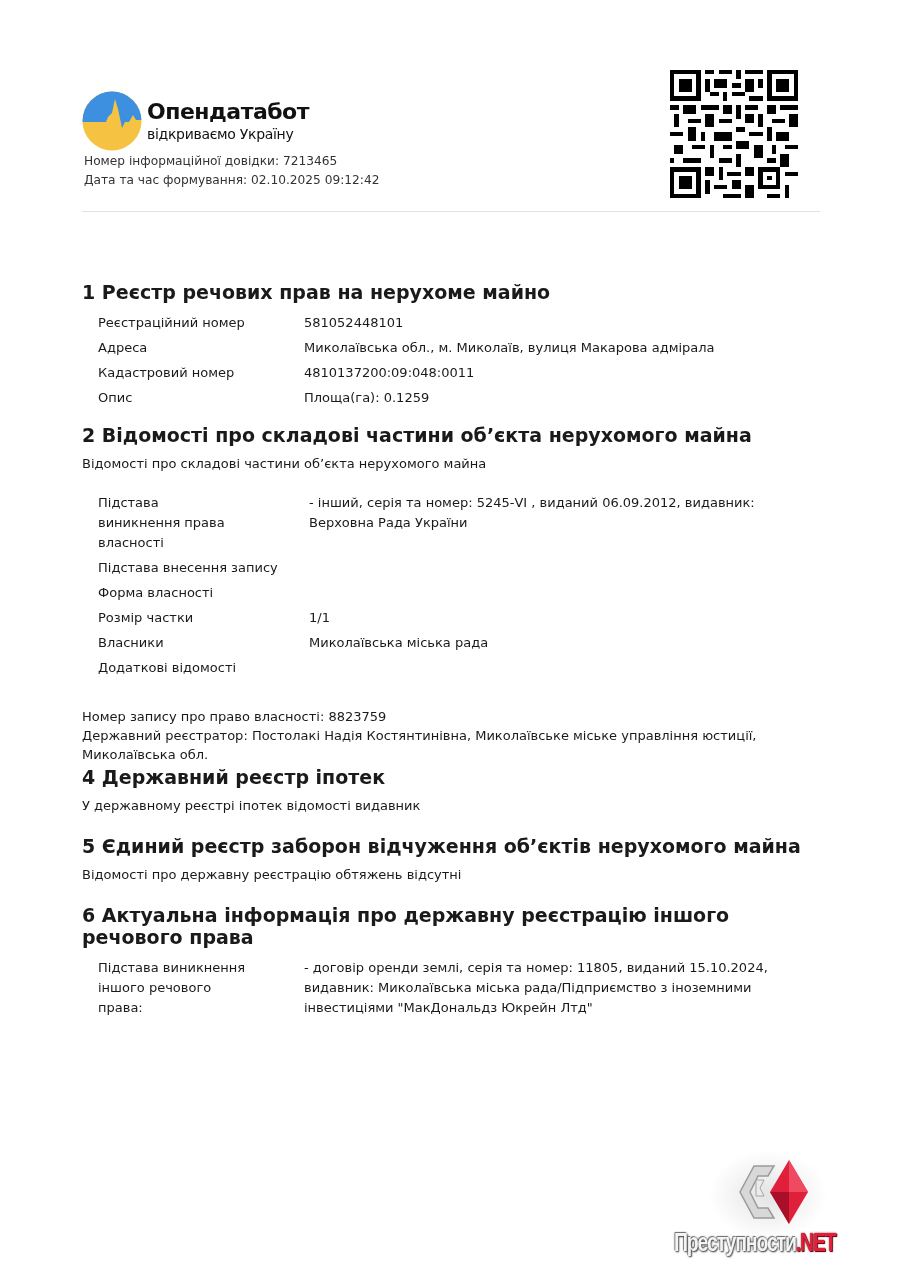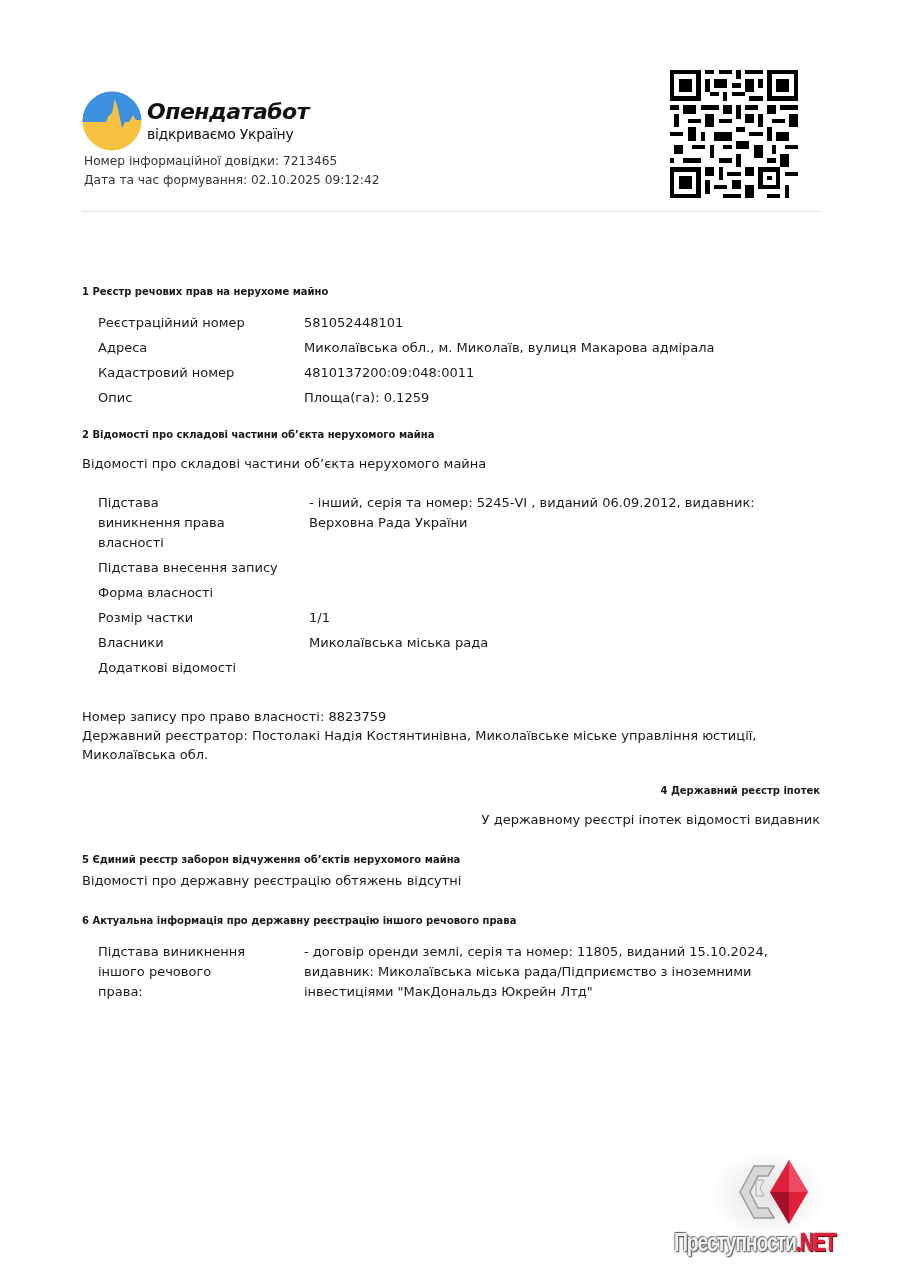--- a/index.html
+++ b/index.html
@@ -4,29 +4,29 @@
 <style>
   html, body { margin: 0; padding: 0; background: #ffffff; }
   body {
     width: 900px; height: 1272px; position: relative; overflow: hidden;
     font-family: "DejaVu Sans", sans-serif; color: #1a1a1a;
   }
   .header { position: absolute; left: 82px; top: 70px; width: 738px; height: 142px; }
   .logo { position: absolute; left: 0; top: 21px; display: flex; align-items: center; }
   .logo-mark { width: 60px; height: 60px; }
   .logo-text { margin-left: 5px; line-height: 1; }
-  .logo-name { font-family: "DejaVu Sans", sans-serif; font-weight: bold; font-size: 22px; color: #111; letter-spacing: -0.5px; font-style: italic; }
+  .logo-name { font-family: "DejaVu Sans", sans-serif; font-weight: bold; font-size: 22px; color: #111; letter-spacing: -0.5px; }
   .logo-tag { font-family: "DejaVu Sans", sans-serif; font-size: 14px; color: #111; margin-top: 4px; letter-spacing: -0.3px; }
   .meta { position: absolute; left: 2px; top: 82px; font-size: 12.2px; color: #333; line-height: 19px; }
   .qr { position: absolute; left: 588px; top: 0px; width: 128px; height: 128px; }
   .divider { position: absolute; left: 82px; top: 211px; width: 738px; height: 1px; background: #e2e2e2; }
 
   .content { position: absolute; left: 82px; top: 255px; width: 738px; }
   .doc-title { font-weight: bold; font-size: 15px; margin: 0; height: 24px; line-height: 24px; }
-  h2.sec { font-weight: bold; font-size: 10px; margin: 0; line-height: 22px; }
+  h2.sec { font-weight: bold; font-size: 19px; margin: 0; line-height: 22px; }
   table.kv { border-collapse: collapse; margin-left: 16px; }
   table.kv td { font-size: 13px; line-height: 20px; vertical-align: top; padding: 0 0 5px 0; color: #1a1a1a; }
   table.kv td.k { width: 206px; }
   table.kv.w2 td.k { width: 211px; }
   p.txt { font-size: 13px; line-height: 19px; margin: 0; }
 
   .watermark { position: absolute; left: 668px; top: 1150px; width: 220px; height: 120px; }
   .wm-glow { position: absolute; left: 40px; top: 0; width: 120px; height: 90px; border-radius: 50%;
              background: radial-gradient(ellipse at center, rgba(200,200,200,0.5) 0%, rgba(255,255,255,0) 70%); }
   .wm-text { position: absolute; left: 6px; top: 78px; font-family: "Liberation Sans", sans-serif; font-weight: bold;
@@ -203,28 +203,28 @@
         <td></td>
       </tr>
     </tbody>
       </table>
     <div style="margin-top:24px;">
       <p class="txt">Номер запису про право власності: 8823759</p>
       <p class="txt" style="width:720px;">Державний реєстратор: Постолакі Надія Костянтинівна, Миколаївське міське управління юстиції, Миколаївська обл.</p>
     </div>
   </div>
 
-  <div style="margin-top:16px;text-align:right;">
+  <div style="margin-top:2px;">
     <h2 class="sec">4 Державний реєстр іпотек</h2>
     <p class="txt" style="margin-top:8px;">У державному реєстрі іпотек відомості видавник</p>
   </div>
 
   <div style="margin-top:20px;">
     <h2 class="sec">5 Єдиний реєстр заборон відчуження об’єктів нерухомого майна</h2>
-    <p class="txt" style="">Відомості про державну реєстрацію обтяжень відсутні</p>
+    <p class="txt" style="margin-top:8px;">Відомості про державну реєстрацію обтяжень відсутні</p>
   </div>
 
   <div style="margin-top:20px;">
     <h2 class="sec">6 Актуальна інформація про державну реєстрацію іншого речового права</h2>
     <table class="kv" style="margin-top:10px;">
       <tbody>
           <tr>
         <td class="k" style="width:150px; padding-right:56px;">Підстава виникнення іншого речового права:</td>
         <td style="width:500px;">- договір оренди землі, серія та номер: 11805, виданий 15.10.2024, видавник: Миколаївська міська рада/Підприємство з іноземними інвестиціями "МакДональдз Юкрейн Лтд"</td>
       </tr>

